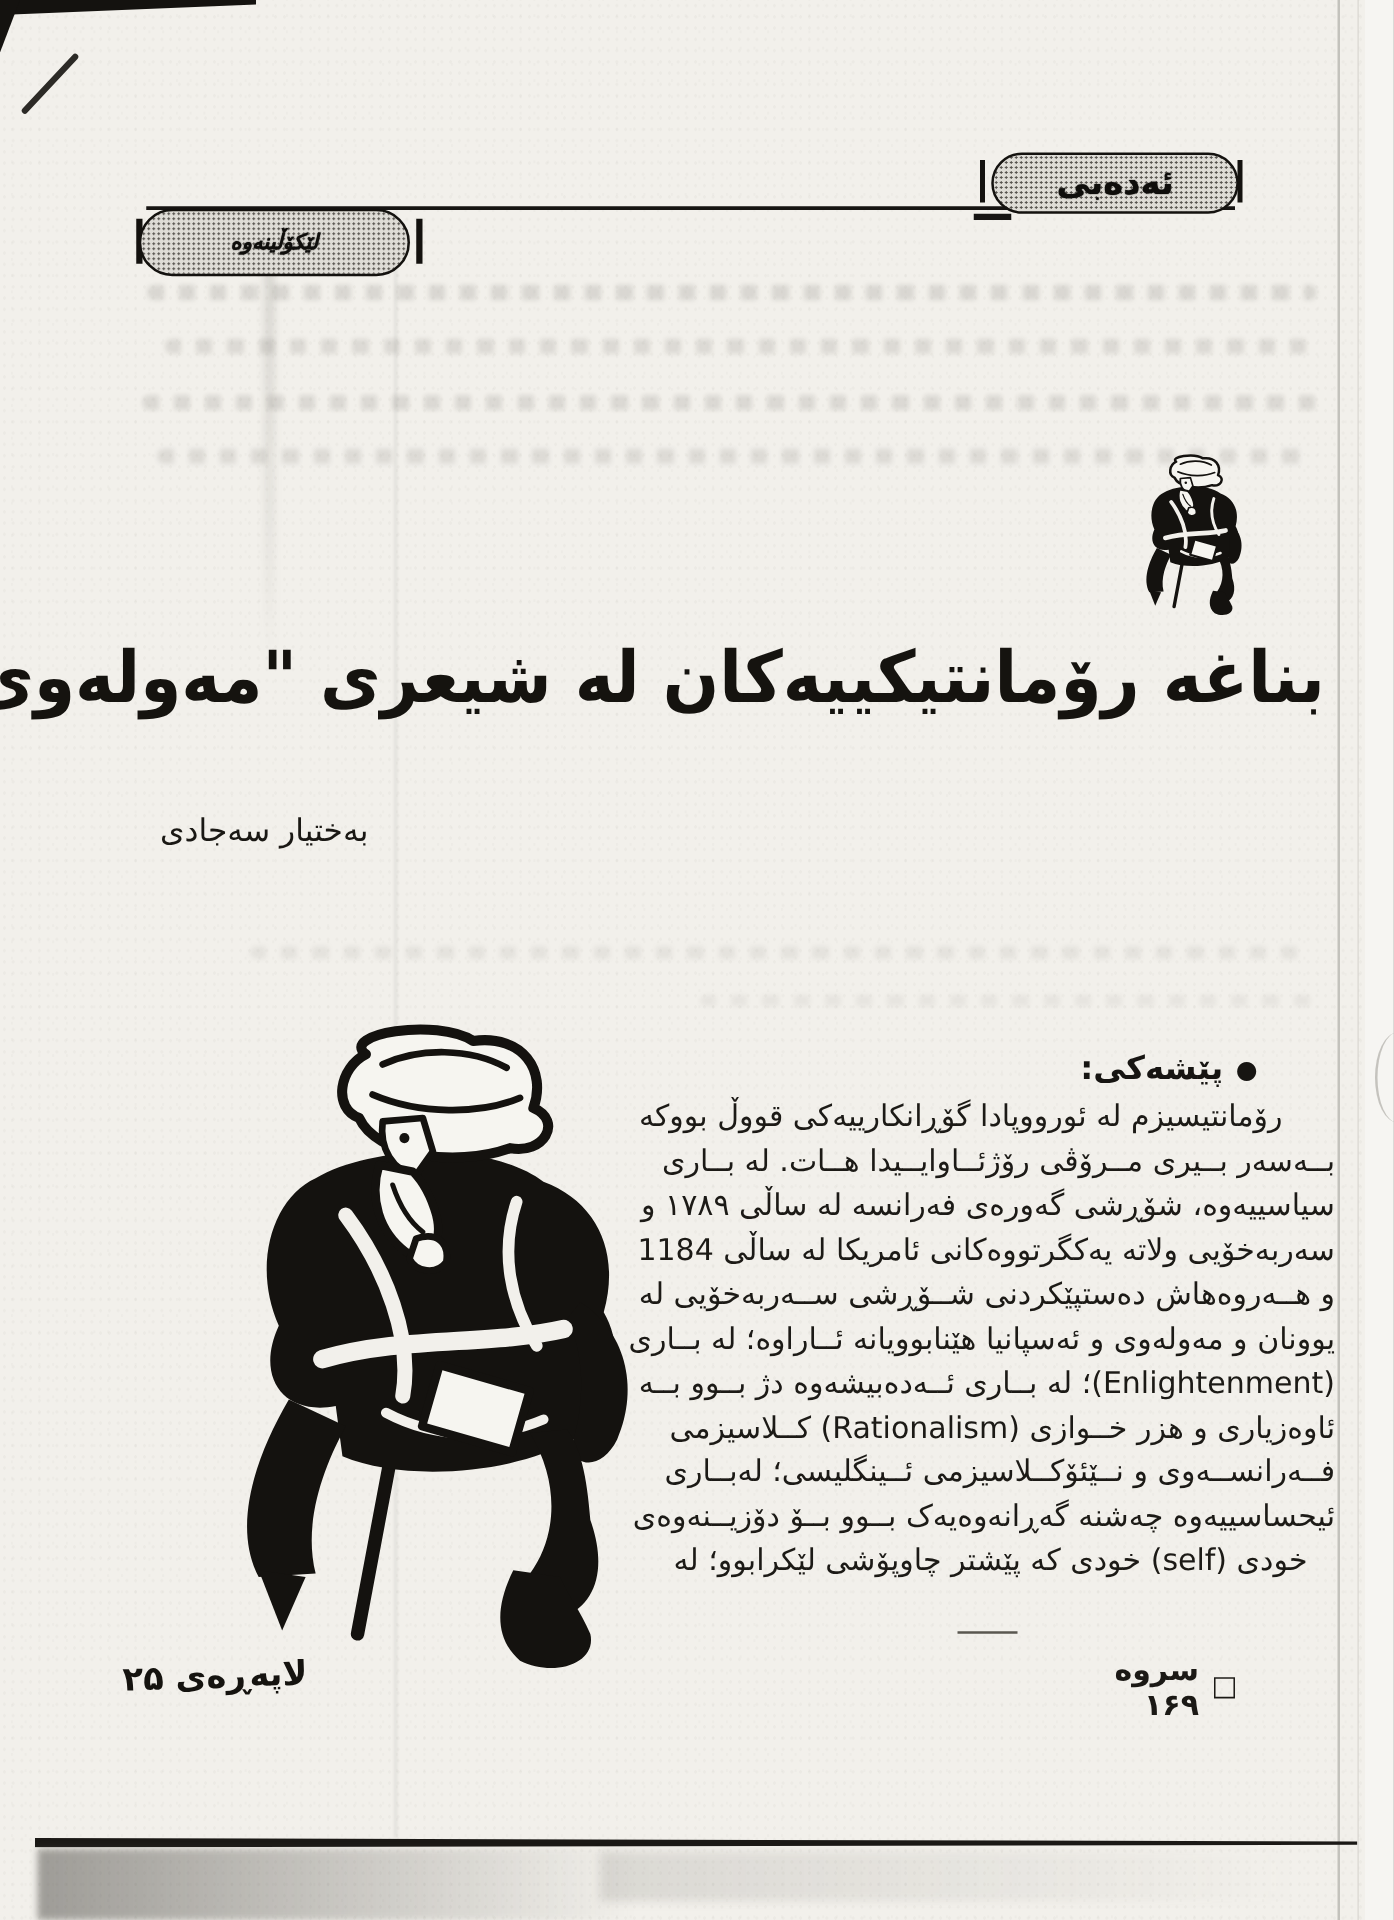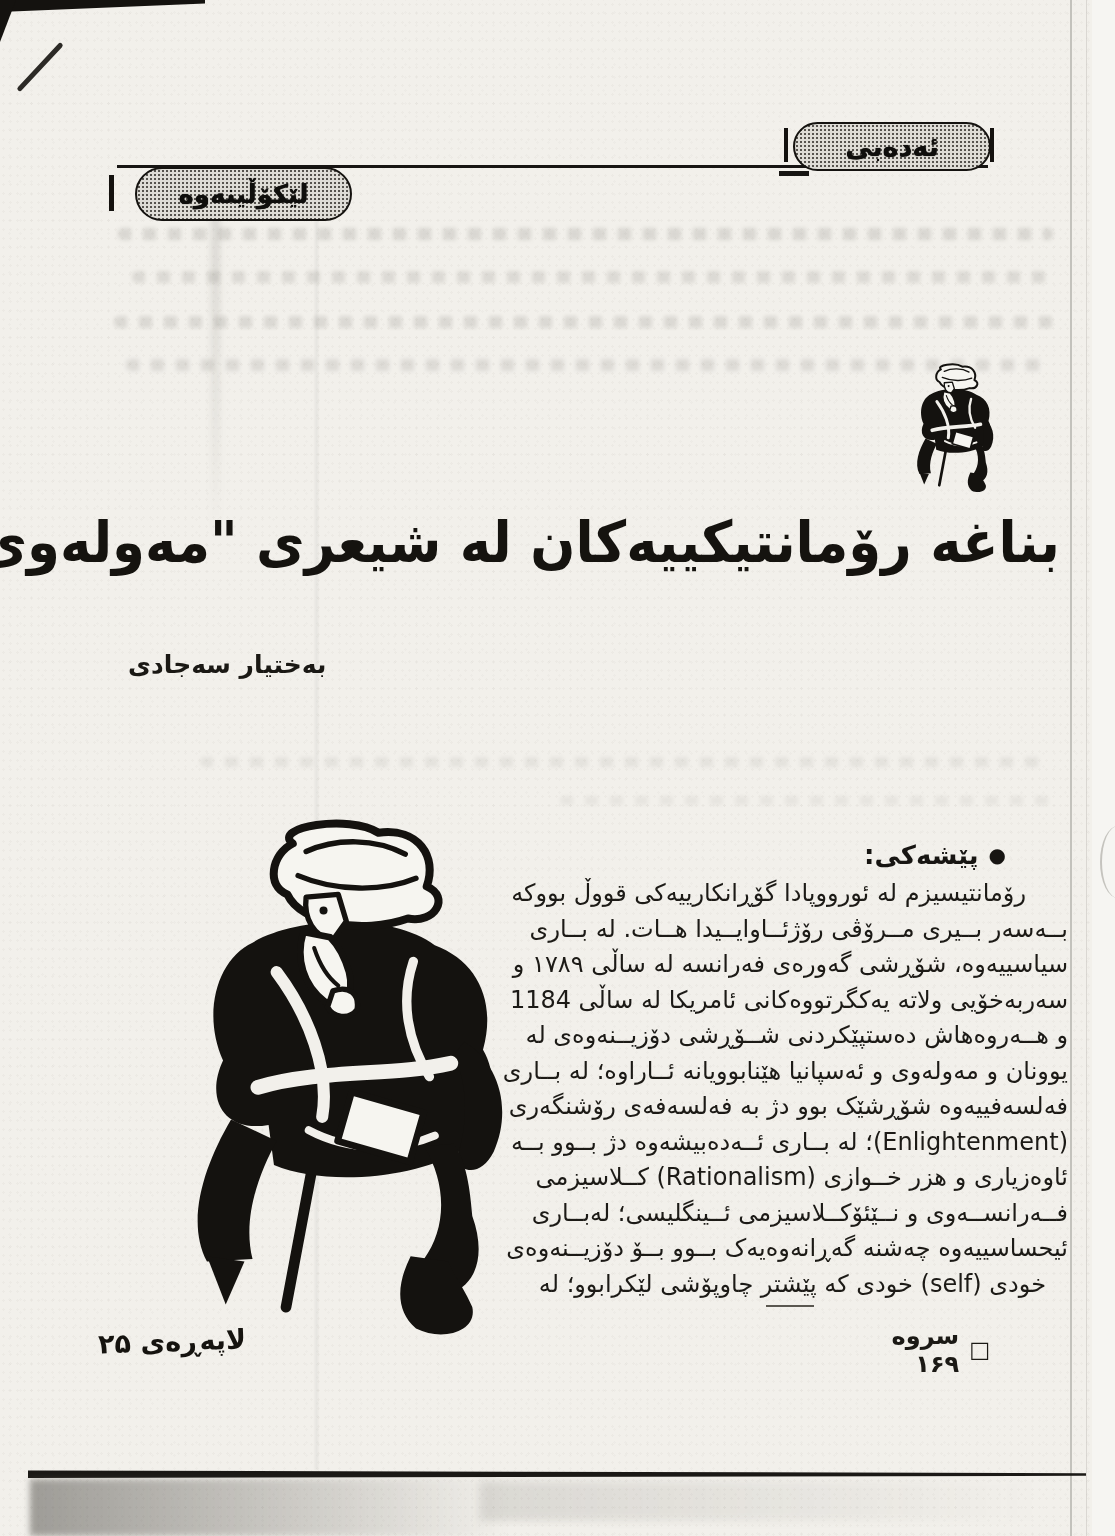--- a/index.html
+++ b/index.html
@@ -51,35 +51,35 @@
   .pill{
     position:absolute;display:flex;align-items:center;justify-content:center;
     border:2.5px solid #14120f;border-radius:999px;
     background-color:#dedcd6;
     background-image:radial-gradient(circle,#56534e 34%,transparent 36%);
     background-size:4px 4px;
     font-weight:800;color:#0f0e0c;text-shadow:0 0 1px #0f0e0c;
     direction:rtl;
   }
   .pill-right{left:793px;top:122px;width:194px;height:45px;font-size:27px;}
-  .pill-left{left:135px;top:167px;width:213px;height:50px;font-size:26px;}
+  .pill-left{left:111px;top:167px;width:213px;height:50px;font-size:17px;font-style:italic;}
   .cap{position:absolute;background:#14120f;}
   .cap-r1{left:784px;top:128px;width:4px;height:34px;}
   .cap-r2{left:990px;top:128px;width:4px;height:34px;}
   .cap-l1{left:109px;top:175px;width:5px;height:36px;}
   .cap-l2{left:333px;top:175px;width:5px;height:36px;}
   
   .title{
     position:absolute;left:55px;top:512px;width:1005px;
     direction:rtl;text-align:center;white-space:nowrap;
     font-size:53px;font-weight:800;letter-spacing:-1px;
     color:#15130f;transform:scaleY(1.08);
   }
   .author{position:absolute;left:128px;top:650px;direction:rtl;
-    font-size:25px;font-weight:700;color:#1a1814;}
+    font-size:25px;font-weight:400;color:#1a1814;}
   
   .heading-row{position:absolute;left:558px;top:840px;width:510px;direction:rtl;
     display:flex;align-items:center;gap:10px;padding-right:62px;box-sizing:border-box;
     font-size:26px;font-weight:800;}
   .heading-row .dot{font-size:20px;line-height:1;}
   .body-col{position:absolute;left:558px;top:876px;width:510px;direction:rtl;}
   .bline{
     height:35.5px;line-height:35.5px;font-size:24px;color:#1c1a16;
     text-align:justify;text-align-last:justify;white-space:nowrap;
     font-weight:400;
@@ -195,23 +195,22 @@
   <div class="heading-row">
     <span class="dot">●</span>
     <span>پێشەکی:</span>
   </div>
 
   <div class="body-col">
     <div class="bline first">رۆمانتیسیزم لە ئورووپادا گۆڕانکارییەکی قووڵ بووکە</div>
     <div class="bline">بــەسەر بــیری مــرۆڤی رۆژئــاوایــیدا هــات. لە بــاری</div>
     <div class="bline">سیاسییەوە، شۆڕشی گەورەی فەرانسە لە ساڵی ١٧٨٩ و</div>
     <div class="bline">سەربەخۆیی ولاتە یەکگرتووەکانی ئامریکا لە ساڵی 1184</div>
-    <div class="bline">و هــەروەهاش دەستپێکردنی شــۆڕشی دۆزیــنەوەی لە</div>
+    <div class="bline">و هــەروەهاش دەستپێکردنی شــۆڕشی ســەربەخۆیی لە</div>
     <div class="bline">یوونان و مەولەوی و ئەسپانیا هێنابوویانە ئــاراوە؛ لە بــاری</div>
-    <div class="bline">فەلسەفییەوە شۆڕشێک بوو دژ بە فەلسەفەی رۆشنگەری</div>
     <div class="bline">(Enlightenment)؛ لە بــاری ئــەدەبیشەوە دژ بــوو بــە</div>
     <div class="bline">ئاوەزیاری و هزر خــوازی (Rationalism) کــلاسیزمی</div>
     <div class="bline">فــەرانســەوی و نــێئۆکــلاسیزمی ئــینگلیسی؛ لەبــاری</div>
     <div class="bline">ئیحساسییەوە چەشنە گەڕانەوەیەک بــوو بــۆ دۆزیــنەوەی</div>
     <div class="bline last">خودی (self) خودی کە پێشتر چاوپۆشی لێکرابوو؛ لە</div>
   </div>
 
   <div class="foot-divider"></div>
 
   <div class="footer-right">

